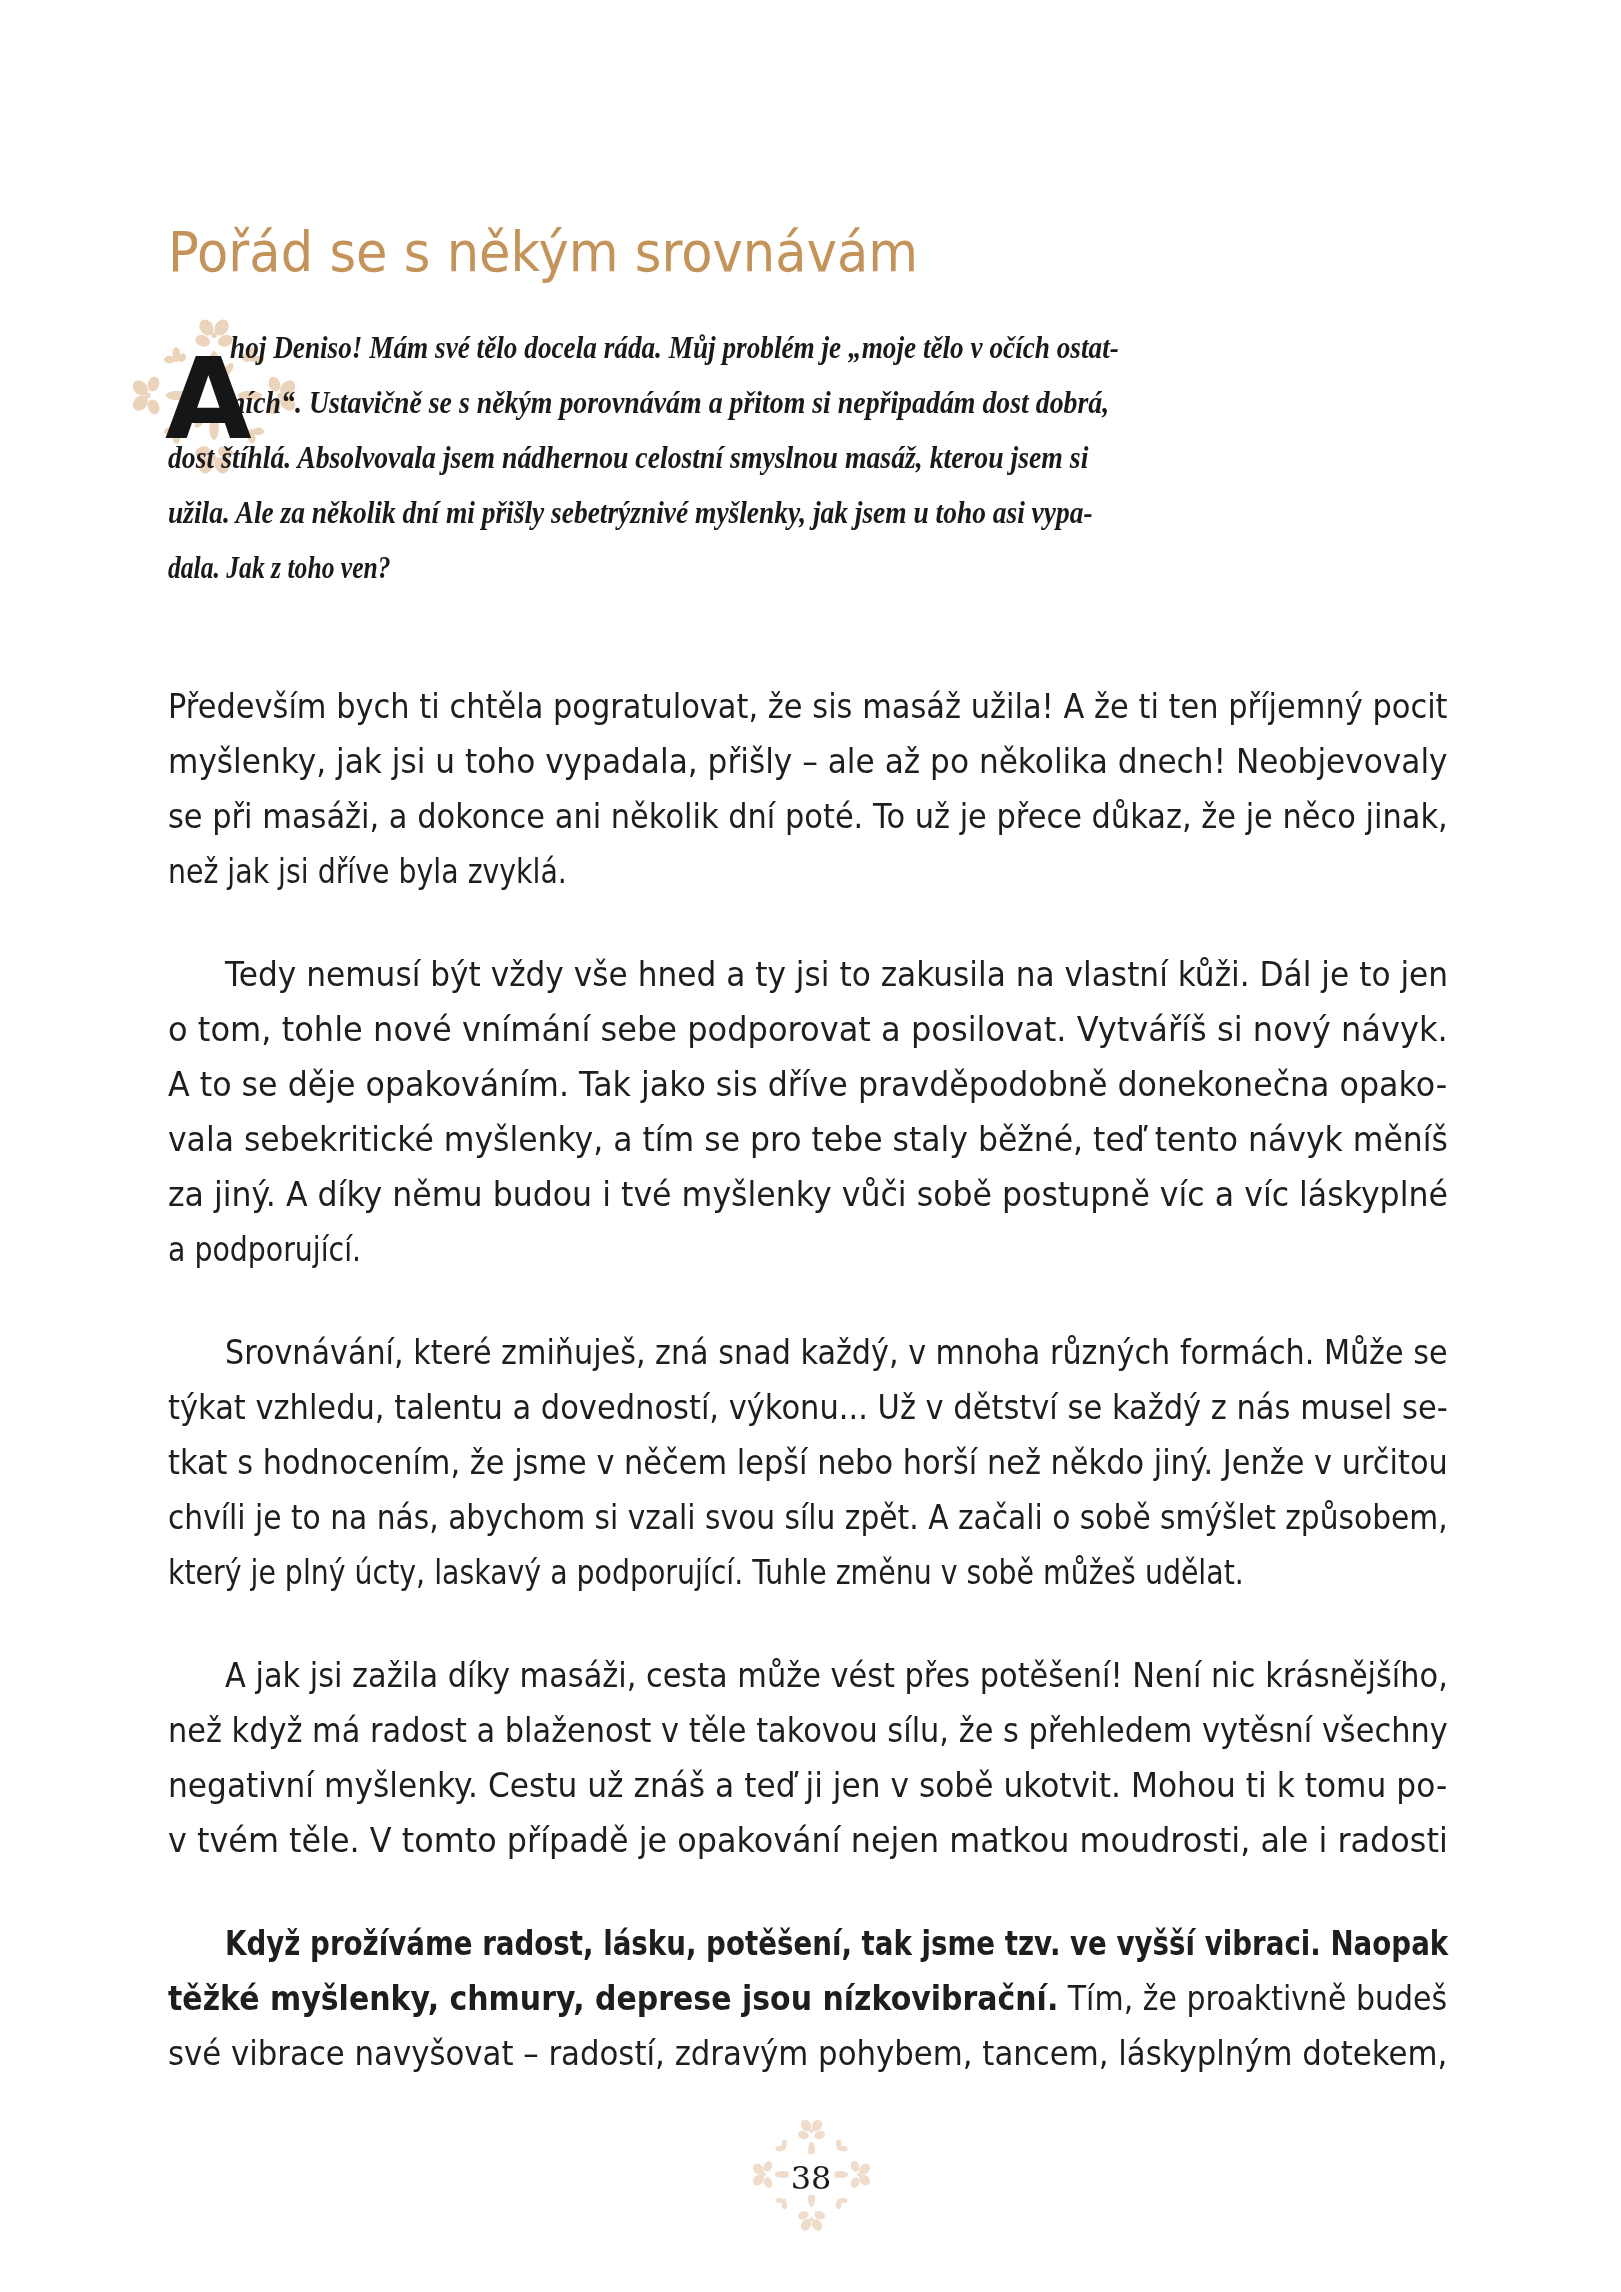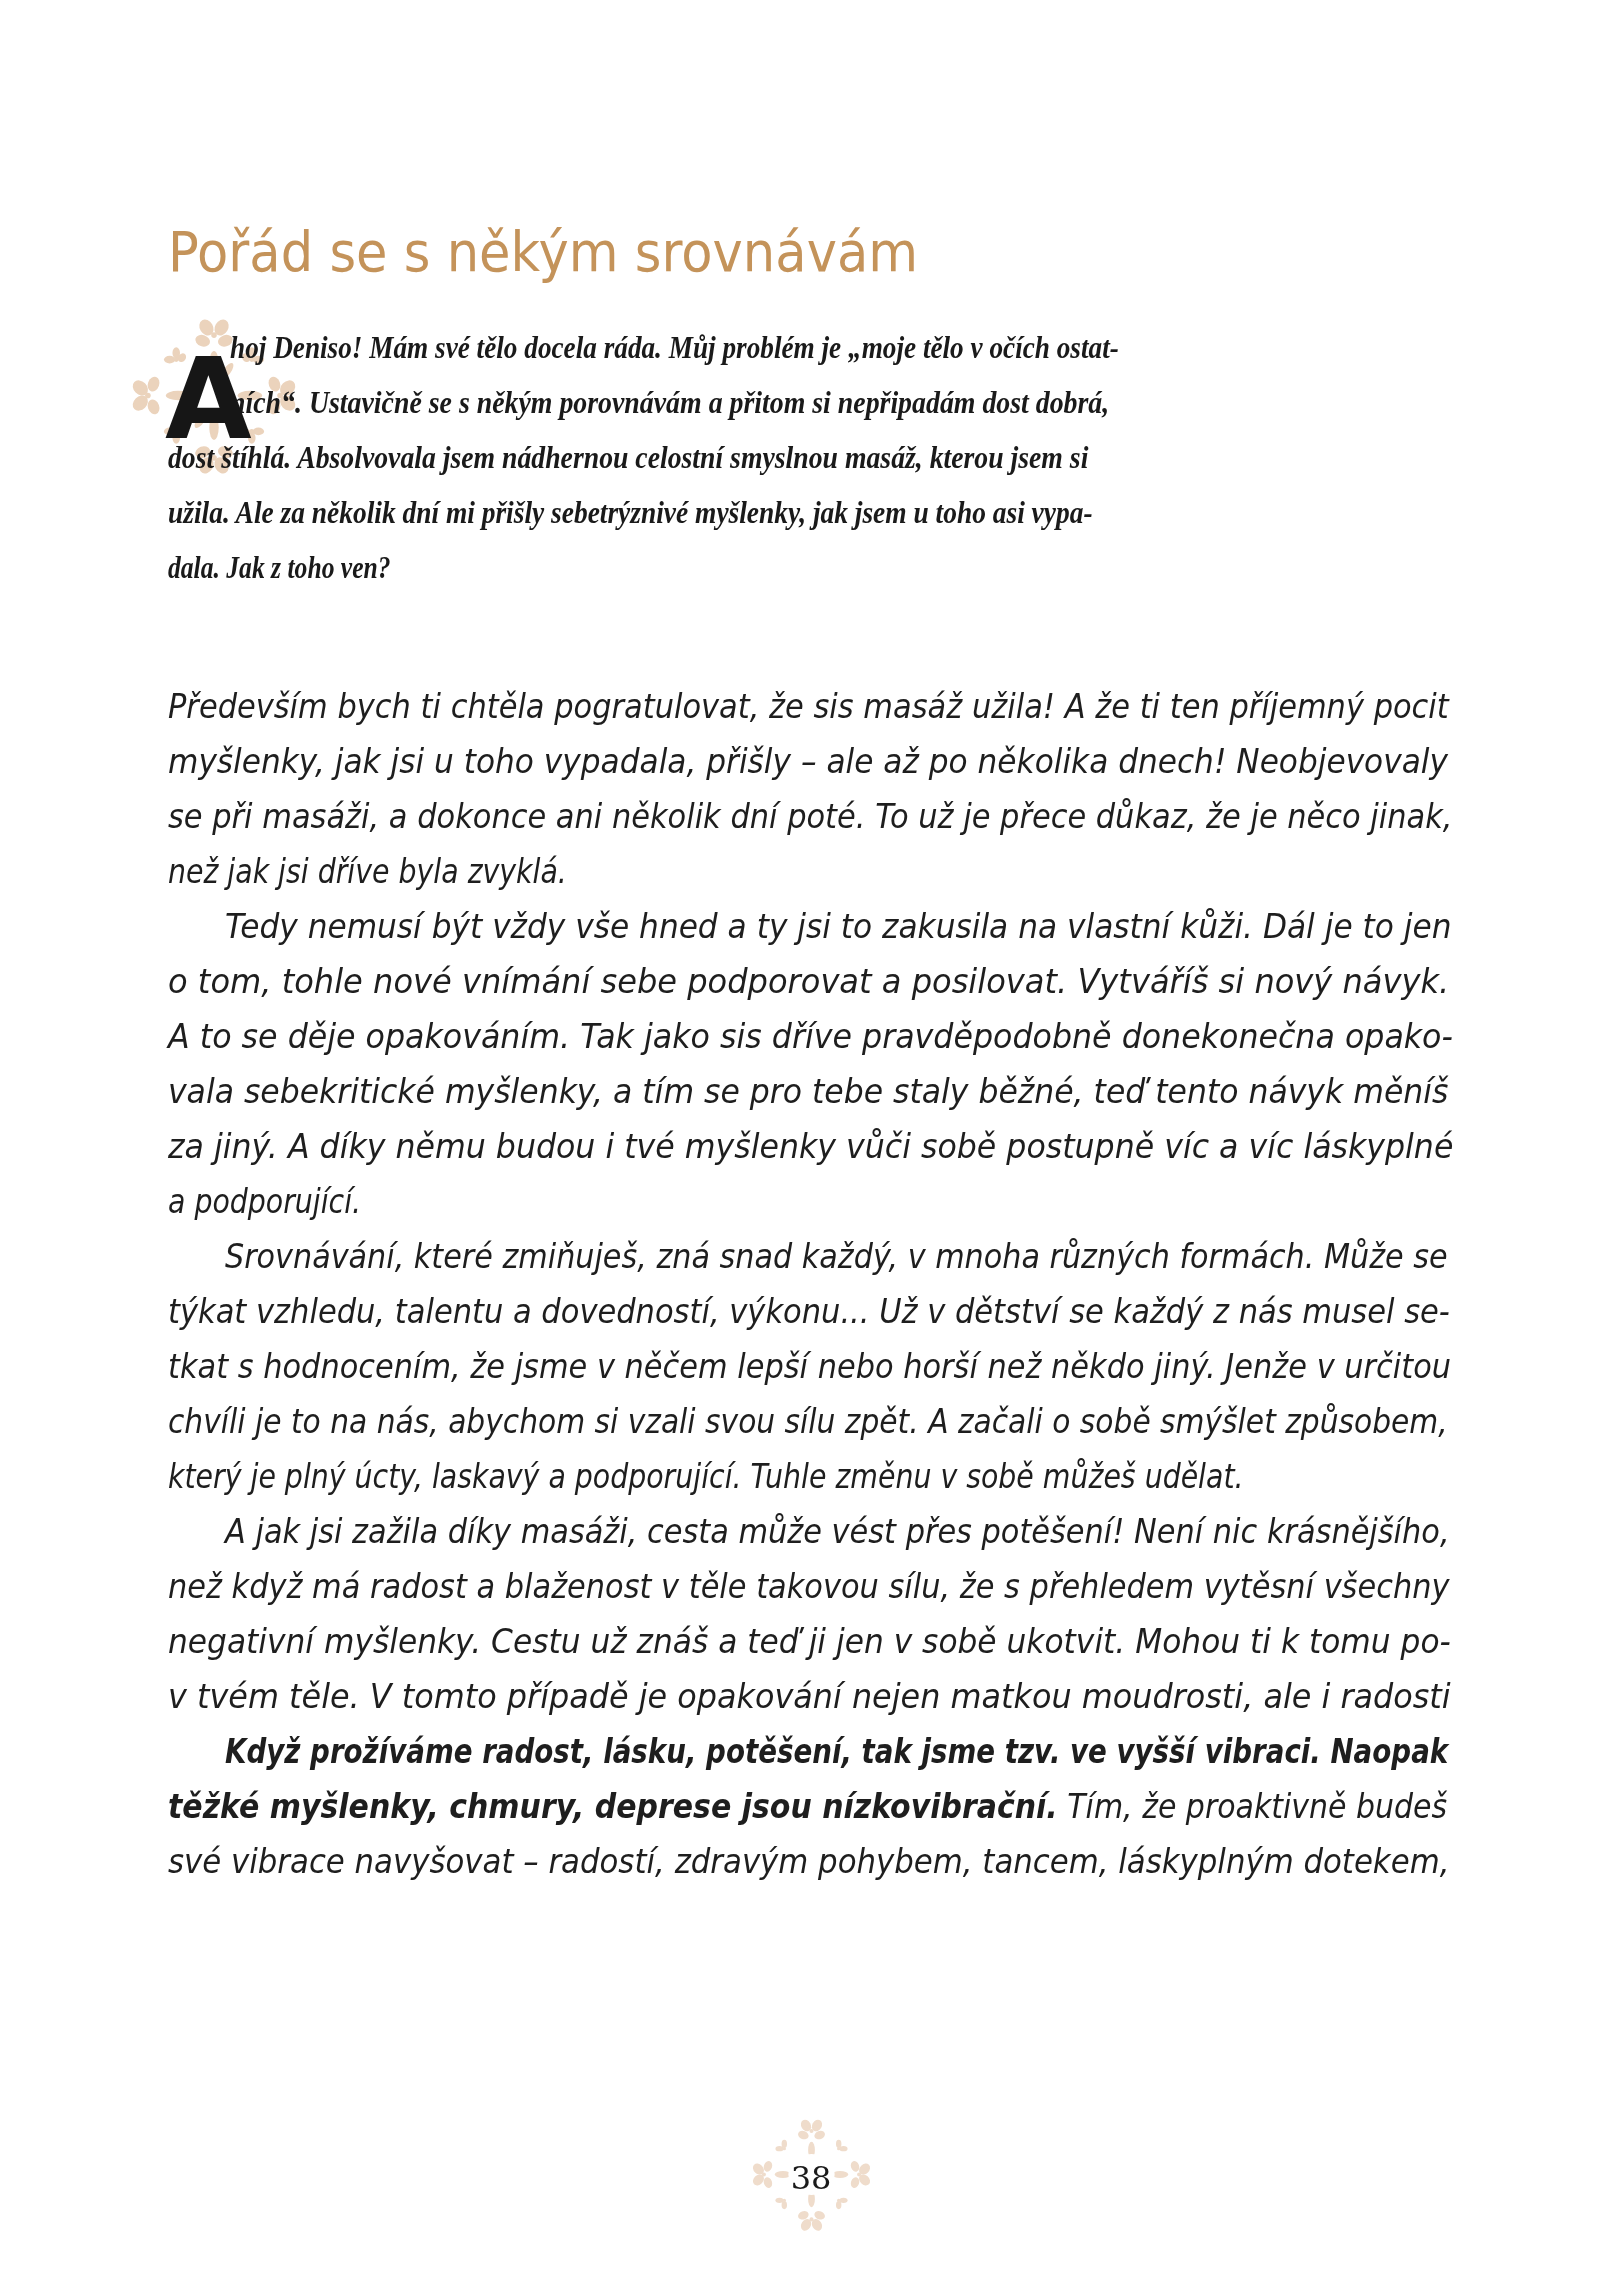--- a/index.html
+++ b/index.html
@@ -25,22 +25,22 @@
     position: absolute; left: 165px; top: 343px;
     font-family: "DejaVu Sans", sans-serif; font-weight: bold;
     font-size: 112px; line-height: 1; color: #161616;
     z-index: 2;
   }
   .body-text {
     position: absolute; left: 168px; top: 679px; width: 1284px;
     font-family: "DejaVu Sans", sans-serif; font-size: 33px;
     color: #1e1e1e; line-height: 55px; margin: 0;
   }
-  .body-text .line { display: block; white-space: nowrap; height: 55px; overflow: visible; font-style: italic; }
-  .body-text .line.indent { padding-left: 57px; }
+  .body-text .line { display: block; white-space: nowrap; height: 55px; overflow: visible; }
+  .body-text .line.indent { padding-left: 57px; margin-top: 48px; }
   .body-text .line .inner { display: inline-block; transform-origin: left center; }
   .bold { font-weight: bold; }
   .page-number {
     position: absolute; left: 775px; top: 2159px; width: 72px; text-align: center;
     font-family: "DejaVu Serif", serif; font-size: 32px; color: #1a1a1a; z-index: 2;
   }
   .squeeze { display: inline-block; transform-origin: left center; }
 </style>
 </head>
 <body>

